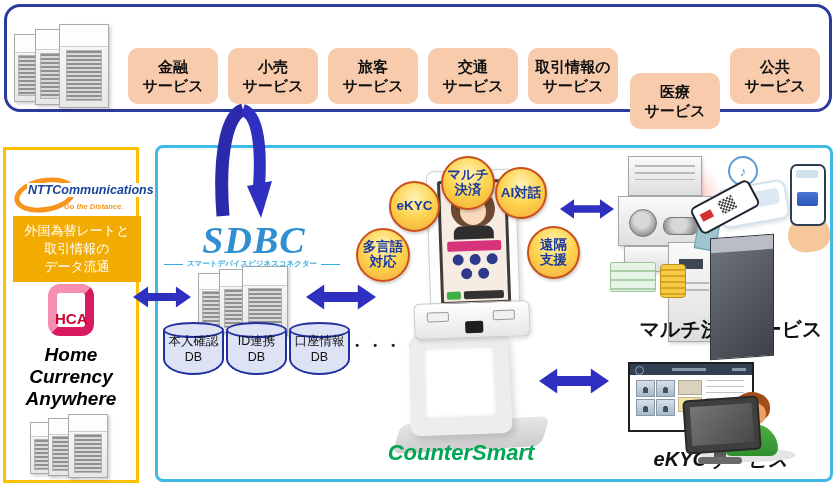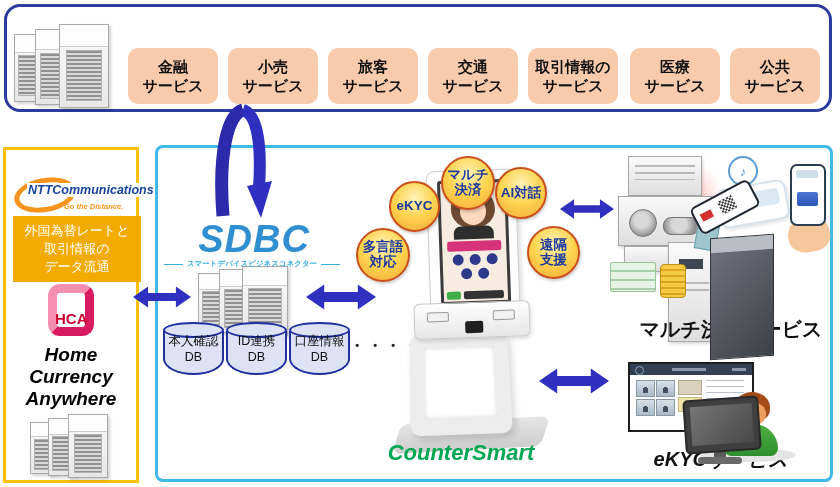--- a/index.html
+++ b/index.html
@@ -163,21 +163,21 @@
     <span>サービス</span>
   </div>
   <div class="abs chip" style="left:428px;">
     <span>交通</span>
     <span>サービス</span>
   </div>
   <div class="abs chip" style="left:528px;">
     <span>取引情報の</span>
     <span>サービス</span>
   </div>
-  <div class="abs chip" style="left:630px;">
+  <div class="abs chip" style="left:630px;margin-top:25px;">
     <span>医療</span>
     <span>サービス</span>
   </div>
   <div class="abs chip" style="left:730px;">
     <span>公共</span>
     <span>サービス</span>
   </div>
 
   <div class="abs left-panel">
     <div class="abs" style="left:6px;top:10px;width:118px;height:46px;margin-top:15px;">
@@ -218,21 +218,21 @@
   <div class="abs main-panel"></div>
 
   <div class="abs arch" style="left:206px;top:104px;width:72px;height:118px;">
     <svg viewBox="0 0 72 118">
       <path d="M17 112 C 12 48 22 10 37 6" stroke="#2a2aaa" stroke-width="13" fill="none"></path>
       <path d="M37 6 C 51 10 56 38 53 84" stroke="#3030c0" stroke-width="12" fill="none"></path>
       <polygon points="41,82 66,77 55,114" fill="#3030c0"></polygon>
     </svg>
   </div>
 
-  <div class="abs sdbc-logo" style="left:184px;top:218px;width:140px;text-align:center;">SDBC</div>
+  <div class="abs sdbc-logo" style="left:184px;top:218px;width:140px;text-align:center;font-family:Liberation Serif, serif;">SDBC</div>
   <div class="abs sdbc-sub" style="left:164px;top:259px;width:176px;">
     <span>スマートデバイスビジネスコネクター</span>
   </div>
   <div class="abs srv" style="left:198px;top:266px;width:92px;height:70px;">
     <div class="tower" style="left:0;top:7px;width:28px;height:56px;">
         <div class="cap"></div>
         <div class="grille"></div>
       </div>
     <div class="tower" style="left:21px;top:3px;width:32px;height:62px;">
         <div class="cap"></div>

